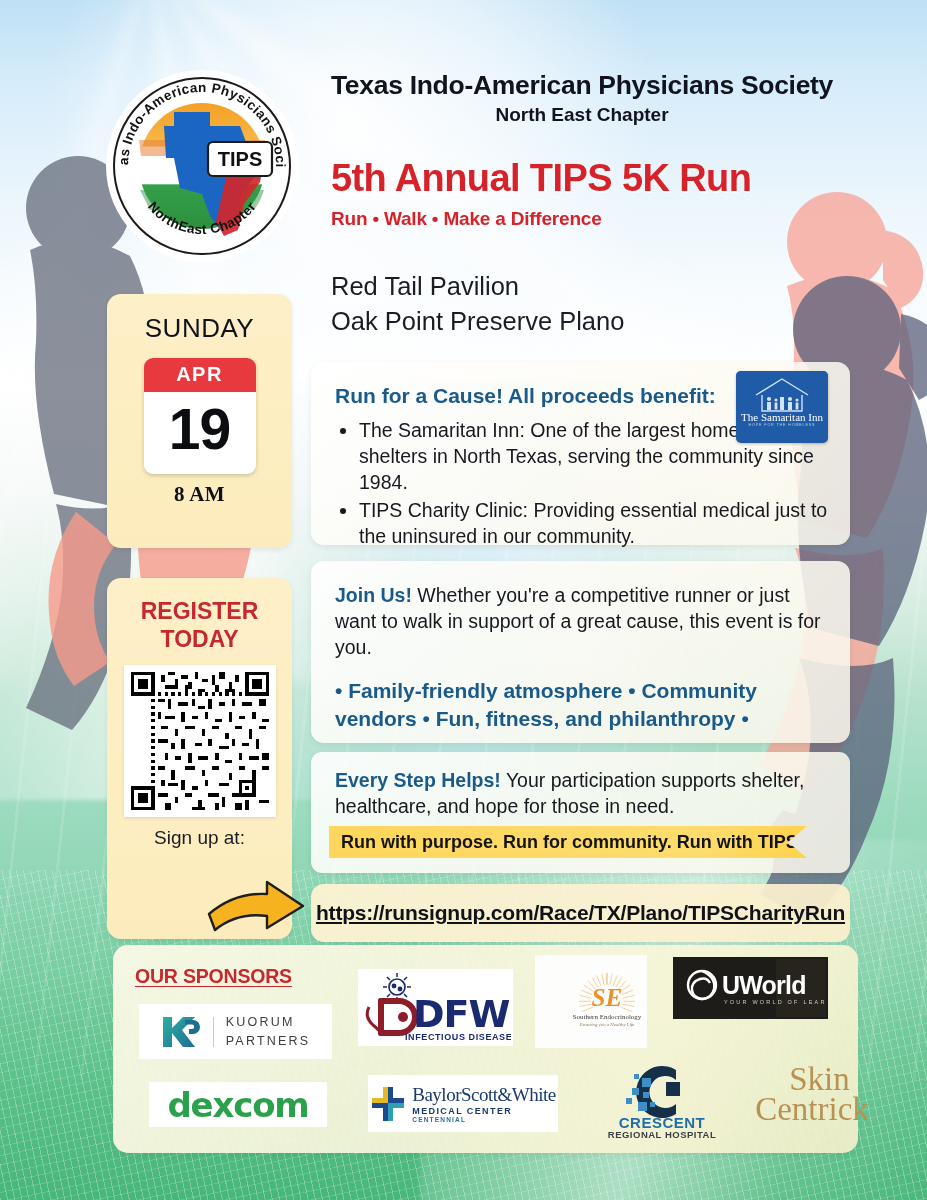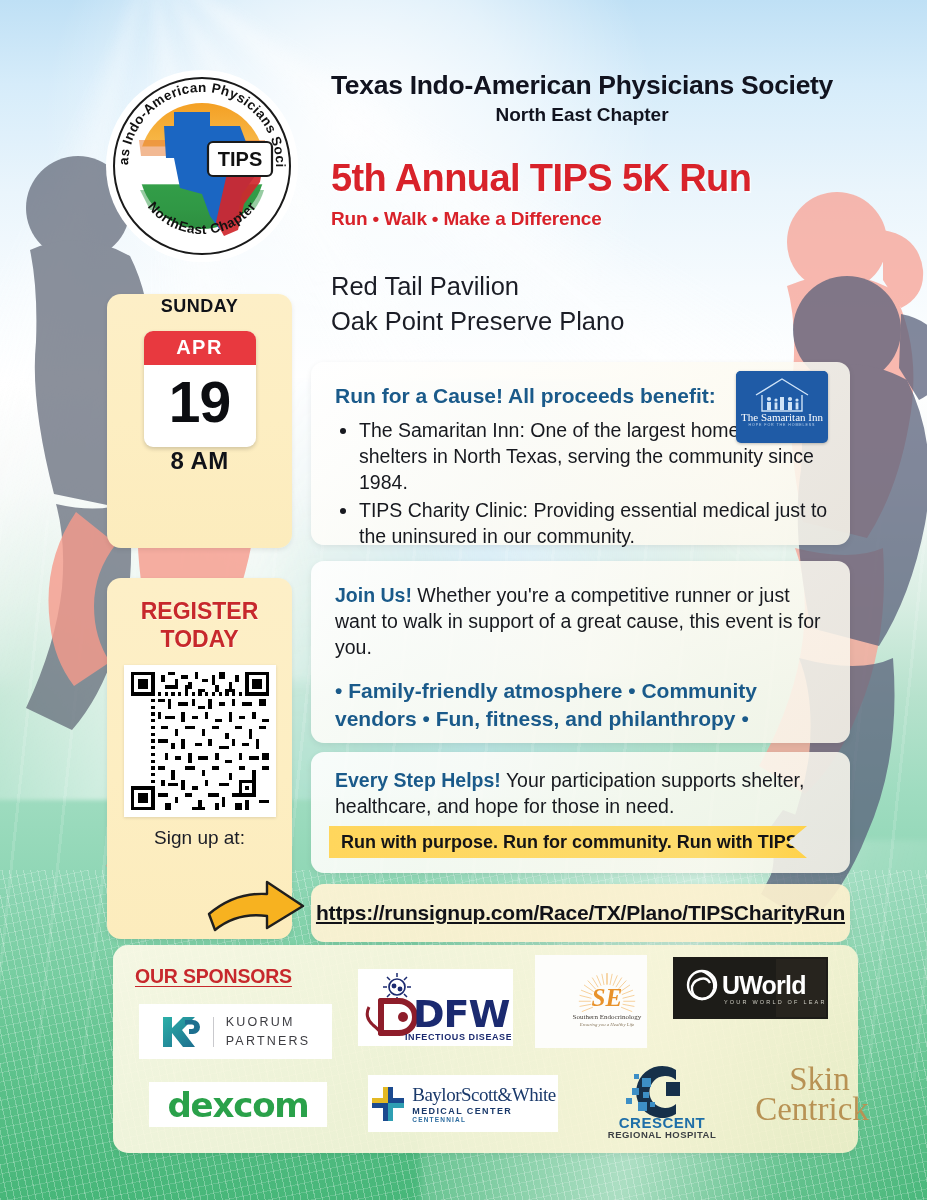--- a/index.html
+++ b/index.html
@@ -183,45 +183,46 @@
   .card-date {
     position: absolute;
     left: 107px; top: 294px;
     width: 185px; height: 254px;
     background: linear-gradient(180deg, #fdefc7 0%, #fdeec2 50%, #fcecbd 100%);
     border-radius: 14px;
     box-shadow: 0 2px 5px rgba(0,0,0,.08);
     text-align: center;
   }
   .weekday {
-    margin-top: 2px;
-    font-size: 18px; font-weight: bold; color: #101218;
+    margin-top: 19px;
+    font-size: 26px; font-weight: normal; color: #101218;
     letter-spacing: .5px;
   }
   .cal {
     width: 112px; margin: 14px auto 0;
     border-radius: 9px;
     overflow: hidden;
     box-shadow: 0 2px 4px rgba(0,0,0,.18);
     background: #fff;
   }
   .cal-top {
     background: #e8393f; color: #fff;
     font-size: 20px; font-weight: bold; letter-spacing: 1.5px;
     padding: 5px 0 6px;
   }
   .cal-day {
     font-size: 57px; font-weight: bold; color: #0c0d11;
     line-height: 1; padding: 9px 0 16px;
     letter-spacing: -1px;
   }
   .time {
-    margin-top: 0;
-    font-size: 24px; font-weight: bold; color: #101218;
+    margin-top: 8px;
+    font-size: 21px; font-weight: bold; color: #101218;
     letter-spacing: .4px;
+    font-family: Liberation Serif, serif;
   }
 
   .card-register {
     position: absolute;
     left: 107px; top: 578px;
     width: 185px; height: 361px;
     background: linear-gradient(180deg, #fdefc7 0%, #fdeec2 55%, #fcecbd 100%);
     border-radius: 14px;
     box-shadow: 0 2px 5px rgba(0,0,0,.08);
     text-align: center;
@@ -248,21 +249,21 @@
   .panel {
     position: absolute;
     left: 311px;
     width: 539px;
     border-radius: 13px;
     background: linear-gradient(135deg, rgba(255,255,255,.90) 0%, rgba(253,251,243,.88) 55%, rgba(250,247,236,.86) 100%);
     box-shadow: 0 2px 6px rgba(0,0,0,.07);
   }
   .panel-cause { top: 362px; height: 183px; padding: 22px 22px 0 24px; }
   .panel-join  { top: 561px; height: 182px; padding: 22px 22px 0 24px; }
-  .panel-steps { top: 752px; height: 121px; padding: 16px 22px 0 24px; }
+  .panel-steps { top: 752px; height: 121px; padding: 16px 22px 0 24px; border-radius: 11px; }
   .panel-link  { top: 884px; height: 58px; padding: 8px; background: linear-gradient(135deg, rgba(253,243,212,.95) 0%, rgba(252,240,205,.92) 100%); }
 
   .lead-blue { color: #1a5a8a; font-weight: bold; }
 
   .cause-head { font-size: 21px; font-weight: bold; color: #1a5a8a; }
   .samaritan {
     position: absolute;
     right: 22px; top: 9px;
     width: 92px; height: 72px;
     border-radius: 5px;

